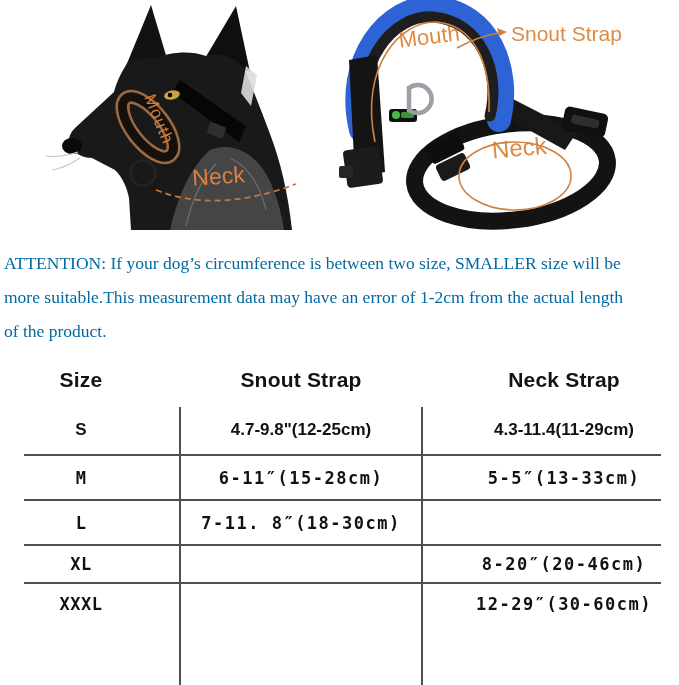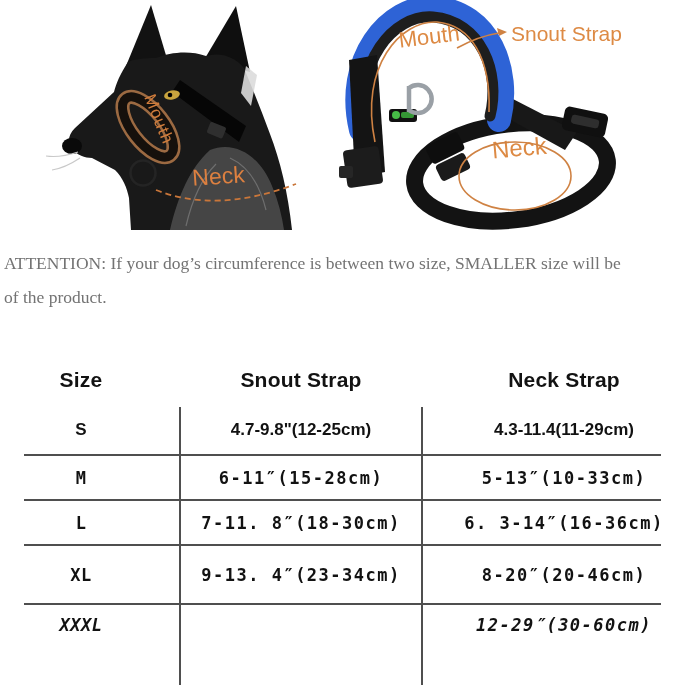--- a/index.html
+++ b/index.html
@@ -6,31 +6,31 @@
   .canvas{position:relative;width:679px;height:685px;background:#fff;overflow:hidden;
           font-family:"Liberation Sans",sans-serif;color:#121212;}
 
   
   .fig{position:absolute;top:0;}
   .fig-dog{left:20px;width:300px;height:230px;}
   .fig-product{left:339px;width:340px;height:230px;}
 
   
   .attention{position:absolute;left:4px;top:246px;width:672px;
-             font-family:"Liberation Serif",serif;font-size:17.5px;color:#737373;}
+             font-family:"Liberation Serif",serif;font-size:17.5px;color:#0369a1;}
   .attention .ln{white-space:nowrap;line-height:34px;}
 
   
   .size-table{position:absolute;left:0;top:355px;width:679px;height:330px;}
   .trow{position:relative;width:679px;}
   .r-head{height:50px;padding-left:8px;}
   .r-s{height:50px;}
   .r-m,.r-l,.r-xxl{height:45px;}
-  .r-xl{height:59px;}
-  .r-xxxl{height:42px;font-style:italic;}
+  .r-xl{height:38px;}
+  .r-xxxl{height:42px;}
   .cell{position:absolute;top:0;bottom:0;display:flex;align-items:center;justify-content:center;}
   .c-size {left:25px;width:112px;}
   .c-snout{left:180px;width:242px;}
   .c-neck {left:450px;width:228px;}
   .r-head .cell{font-weight:bold;font-size:21px;letter-spacing:0.2px;}
   .r-s .cell{font-family:"Liberation Sans",sans-serif;font-weight:600;font-size:17px;}
   .mono .cell{font-family:"DejaVu Sans Mono",monospace;font-weight:bold;font-size:17px;letter-spacing:1.5px;}
   .mono .c-size{letter-spacing:0.5px;}
   .lined::after{content:"";position:absolute;left:24px;width:637px;height:2px;bottom:-1px;background:#4f4f4f;}
   .vline{position:absolute;top:52px;bottom:0;width:2px;background:#4f4f4f;}
@@ -111,20 +111,21 @@
     <text x="91" y="44" text-anchor="middle" font-size="22" fill="#dd8a44" transform="rotate(-7 91 44)">Mouth</text>
     <path d="M118,48 Q140,36 160,33" fill="none" stroke="#cf8243" stroke-width="1.6"></path>
     <polygon points="168,32 158,28 160,36" fill="#cf8243"></polygon>
     <text x="172" y="41" font-size="21" fill="#dd8a44">Snout Strap</text>
     <text x="181" y="156" text-anchor="middle" font-size="24" fill="#dd8a44" transform="rotate(-5 181 156)">Neck</text>
     <ellipse cx="176" cy="176" rx="56" ry="34" fill="none" stroke="#cf8243" stroke-width="1.6"></ellipse>
   </svg>
 
   <div class="attention">
     <div class="ln">ATTENTION: If your dog’s circumference is between two size, SMALLER size will be</div>
+    <div class="ln">more suitable.This measurement data may have an error of 1-2cm from the actual length</div>
     <div class="ln">of the product.</div>
   </div>
 
   <div class="size-table">
     <div class="vline vline-1"></div>
     <div class="vline vline-2"></div>
 
     <div class="trow r-head">
       <div class="cell c-size">Size</div>
       <div class="cell c-snout">Snout Strap</div>
@@ -133,32 +134,30 @@
 
     <div class="trow r-s lined">
       <div class="cell c-size">S</div>
       <div class="cell c-snout">4.7-9.8"(12-25cm)</div>
       <div class="cell c-neck">4.3-11.4(11-29cm)</div>
     </div>
 
     <div class="trow r-m mono lined">
       <div class="cell c-size">M</div>
       <div class="cell c-snout">6-11″(15-28cm)</div>
-      <div class="cell c-neck">5-13″(10-33cm)</div>
+      <div class="cell c-neck">5-5″(13-33cm)</div>
     </div>
 
     <div class="trow r-l mono lined">
       <div class="cell c-size">L</div>
       <div class="cell c-snout">7-11. 8″(18-30cm)</div>
-      <div class="cell c-neck">6. 3-14″(16-36cm)</div>
     </div>
 
     <div class="trow r-xl mono lined">
       <div class="cell c-size">XL</div>
-      <div class="cell c-snout">9-13. 4″(23-34cm)</div>
       <div class="cell c-neck">8-20″(20-46cm)</div>
     </div>
 
 
     <div class="trow r-xxxl mono">
       <div class="cell c-size">XXXL</div>
       <div class="cell c-neck">12-29″(30-60cm)</div>
     </div>
   </div>
 

